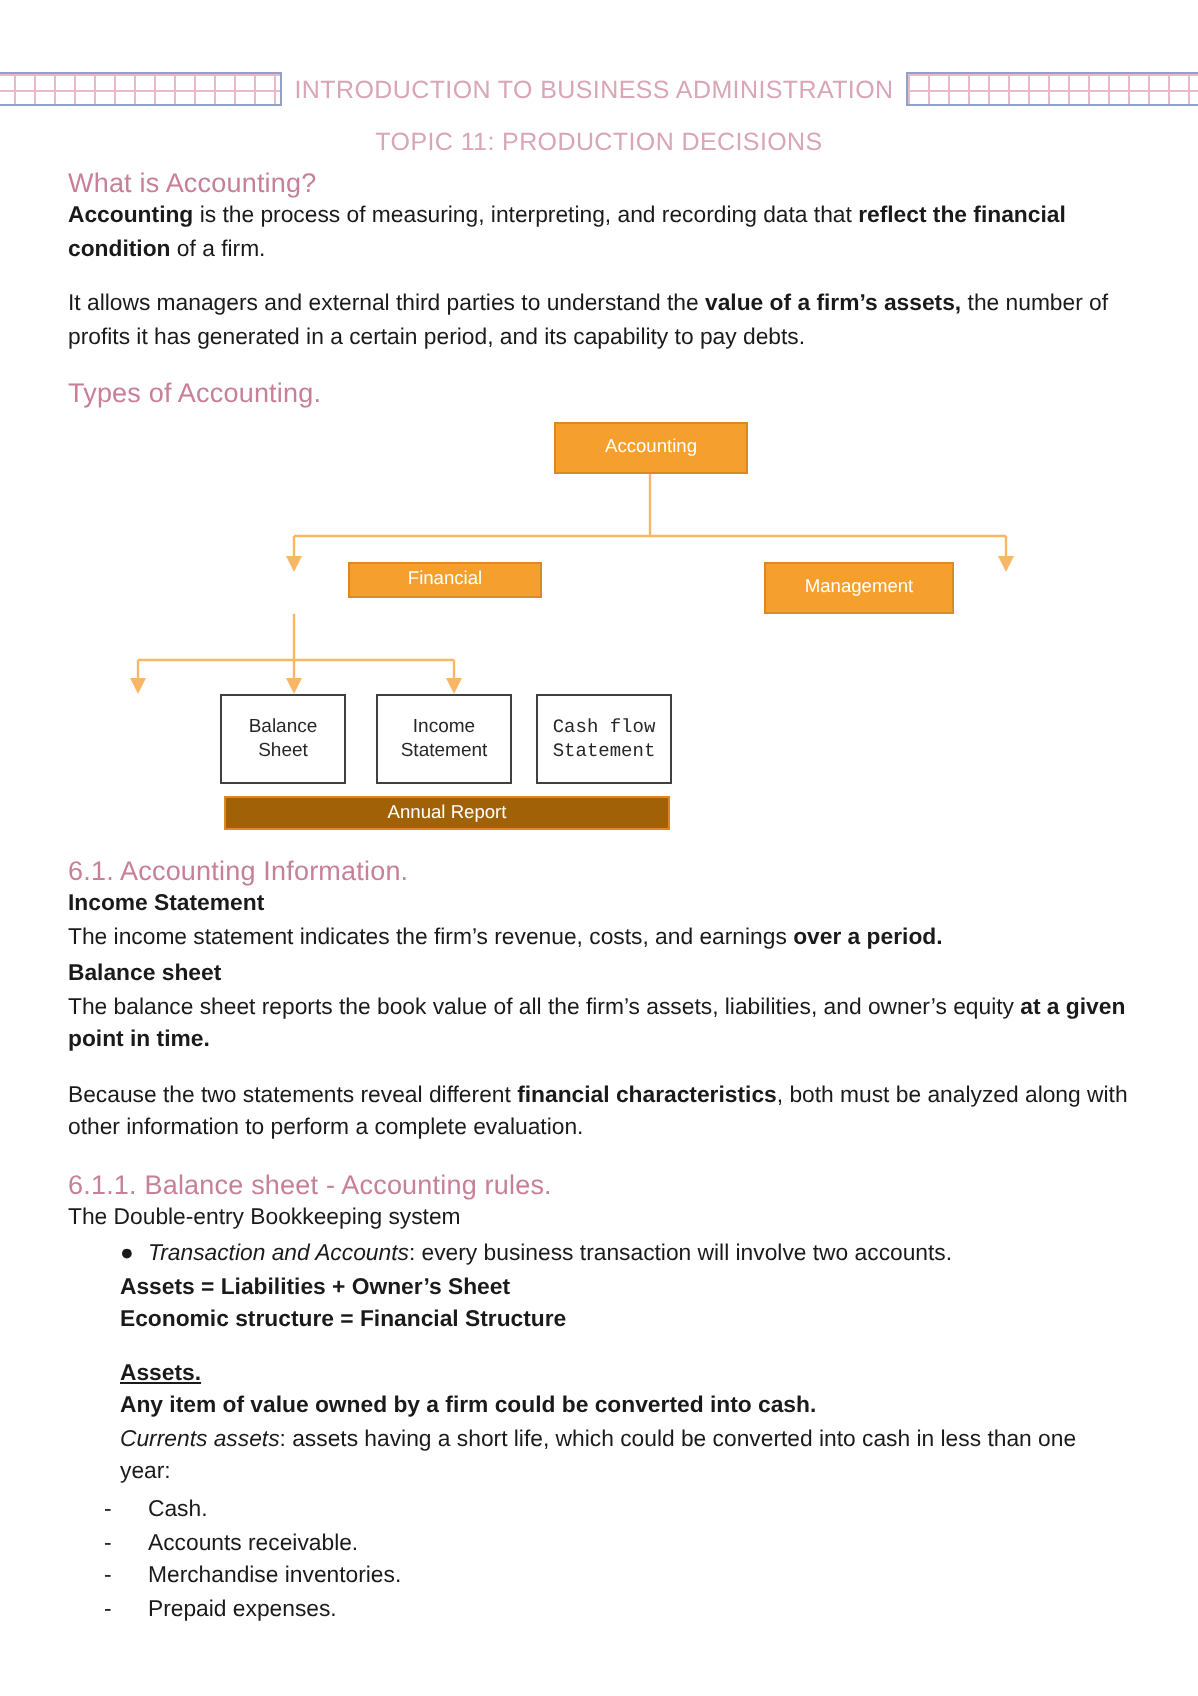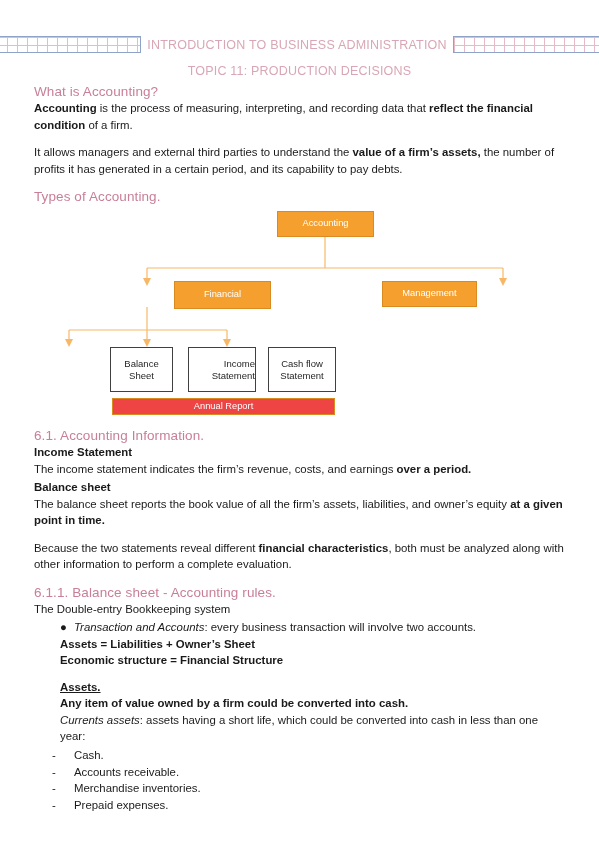--- a/index.html
+++ b/index.html
@@ -138,21 +138,21 @@
     border: 1px solid #d98b22;
     color: #ffffff;
   }
   .node.outline {
     background: #ffffff;
     border: 1px solid #404040;
     color: #262626;
     font-size: 9.5px;
   }
   .node.bar {
-    background: #ef4444;
+    background: #a16207;
     border: 1px solid #d98b22;
     color: #ffffff;
     font-size: 9.3px;
   }
 </style>
 </head>
 <body>
 
 <div class="page">
 
@@ -190,32 +190,32 @@
       <line x1="69" y1="130" x2="69" y2="139" stroke="#F7B766" stroke-width="1.2"></line>
       <line x1="147" y1="130" x2="147" y2="139" stroke="#F7B766" stroke-width="1.2"></line>
       <line x1="227" y1="130" x2="227" y2="139" stroke="#F7B766" stroke-width="1.2"></line>
       <polygon points="65,139 73,139 69,147" fill="#F7B766"></polygon>
       <polygon points="143,139 151,139 147,147" fill="#F7B766"></polygon>
       <polygon points="223,139 231,139 227,147" fill="#F7B766"></polygon>
     </svg>
 
     <div class="node fill" style="left:277px; top:11px; width:97px; height:26px;">Accounting</div>
 
-    <div class="node fill" style="left:174px; top:81px; width:97px; height:28px;">Financial</div>
+    <div class="node fill" style="left:174px; top:81px; width:97px; height:18px;">Financial</div>
     <div class="node fill" style="left:382px; top:81px; width:95px; height:26px;">Management</div>
 
     <div class="node outline" style="left:110px; top:147px; width:63px; height:45px; flex-direction:column;">
       <span>Balance</span>
       <span>Sheet</span>
     </div>
-    <div class="node outline" style="left:188px; top:147px; width:68px; height:45px; flex-direction:column;align-items:flex-end;">
+    <div class="node outline" style="left:188px; top:147px; width:68px; height:45px; flex-direction:column;">
       <span>Income</span>
       <span>Statement</span>
     </div>
-    <div class="node outline" style="left:268px; top:147px; width:68px; height:45px; flex-direction:column;">
+    <div class="node outline" style="left:268px; top:147px; width:68px; height:45px; flex-direction:column;font-family:Liberation Mono, monospace;">
       <span>Cash flow</span>
       <span>Statement</span>
     </div>
 
     <div class="node bar" style="left:112px; top:198px; width:223px; height:17px;">Annual Report</div>
   </div>
 
   <div class="content" style="top:428px;">
 
     <h2 class="sec">6.1. Accounting Information.</h2>

